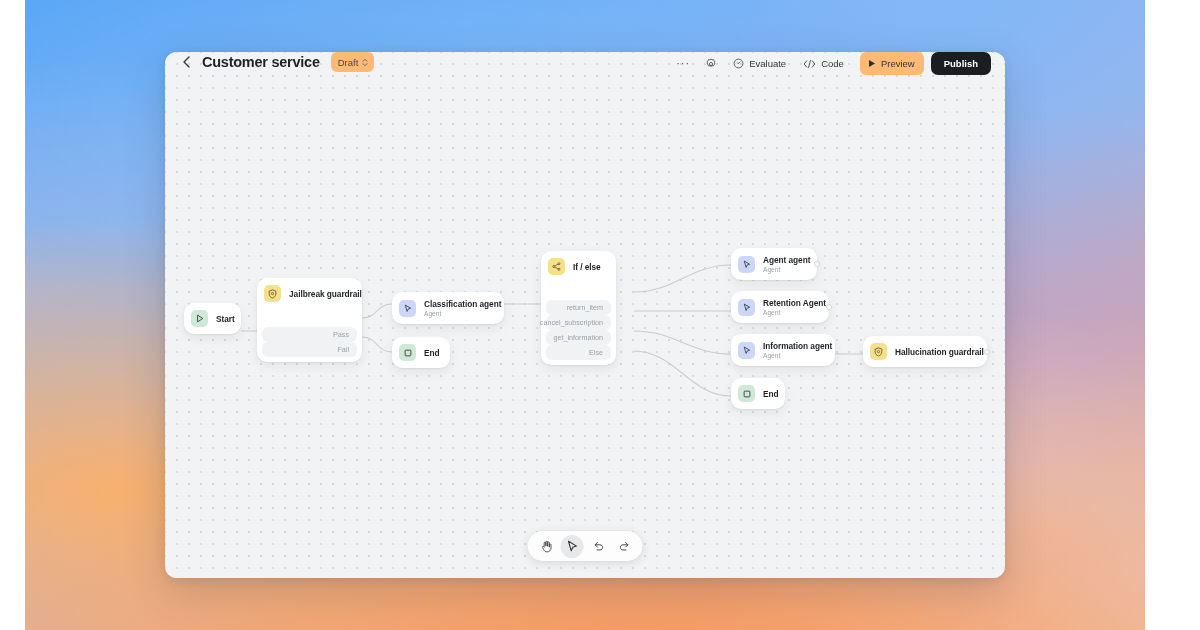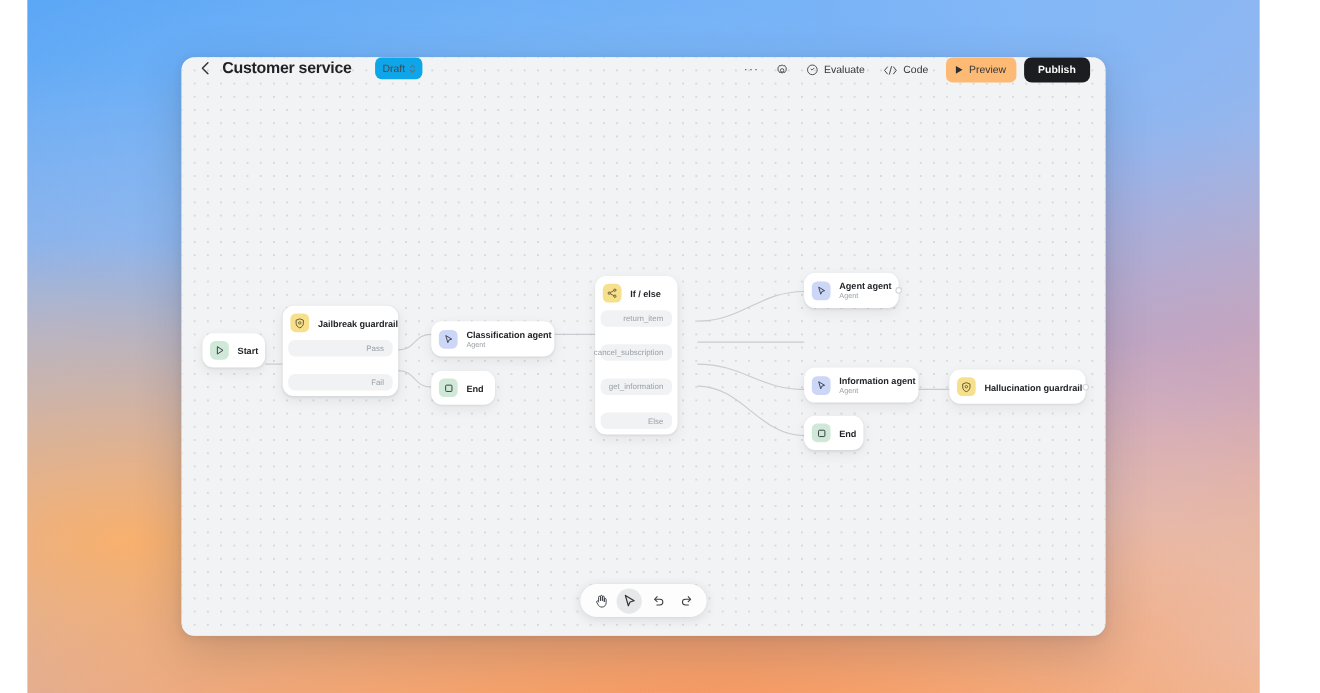--- a/index.html
+++ b/index.html
@@ -73,25 +73,25 @@
     font-weight: 700;
     letter-spacing: -0.25px;
     color: #1f2226;
     white-space: nowrap;
   }
   #status-chip {
     display: flex; align-items: center; gap: 4px;
     height: 20px;
     padding: 0 6px 0 7px;
     border-radius: 6px;
-    background: #0ea5e9;
+    background: #fdba74;
     font-size: 9.5px;
     color: #44474c;
     cursor: pointer;
-    margin-left: 12px;
+    margin-left: 2px;
   }
   .updown { display:flex; flex-direction:column; gap:1px; line-height:0; }
 
   .tb-right {
     margin-left: auto;
     display: flex; align-items: center; gap: 3px;
   }
   .tb-btn {
     display: flex; align-items: center; gap: 5px;
     height: 22px;
@@ -167,21 +167,21 @@
     color: #1f2226;
     letter-spacing: -0.05px;
     white-space: nowrap;
   }
   .node-sub {
     font-size: 6.6px;
     color: #9ca1a9;
     margin-top: 1px;
     white-space: nowrap;
   }
-  .node-rows { padding: 0 5px 5px 5px; display: flex; flex-direction: column; gap: 16px; }
+  .node-rows { padding: 0 5px 5px 5px; display: flex; flex-direction: column; gap: 0; margin-top: 18px; }
   .node-row {
     background: #f1f2f3;
     border-radius: 6px;
     height: 15px;
     display: flex;
     align-items: center;
     justify-content: flex-end;
     padding: 0 8px;
     font-size: 7.2px;
     color: #9aa0a8;
@@ -427,20 +427,34 @@
           <path d="M1.6 1.2L8.3 5.2L5.2 6.2L3.9 9.2L1.6 1.2Z" stroke="#2f3340" stroke-width="1" stroke-linejoin="round"></path>
         </svg>
       </div>
       <div class="node-texts">
         <div class="node-title">Agent agent</div>
         <div class="node-sub">Agent</div>
       </div>
     </div>
   </div>
 
+  <div class="node" id="node-retention">
+    <span class="port"></span>
+    <div class="node-head">
+      <div class="node-badge badge-blue">
+        <svg width="8" height="9" viewBox="0 0 10 11" fill="none">
+          <path d="M1.6 1.2L8.3 5.2L5.2 6.2L3.9 9.2L1.6 1.2Z" stroke="#2f3340" stroke-width="1" stroke-linejoin="round"></path>
+        </svg>
+      </div>
+      <div class="node-texts">
+        <div class="node-title">Retention Agent</div>
+        <div class="node-sub">Agent</div>
+      </div>
+    </div>
+  </div>
 
   <div class="node" id="node-information">
     <div class="node-head">
       <div class="node-badge badge-blue">
         <svg width="8" height="9" viewBox="0 0 10 11" fill="none">
           <path d="M1.6 1.2L8.3 5.2L5.2 6.2L3.9 9.2L1.6 1.2Z" stroke="#2f3340" stroke-width="1" stroke-linejoin="round"></path>
         </svg>
       </div>
       <div class="node-texts">
         <div class="node-title">Information agent</div>

